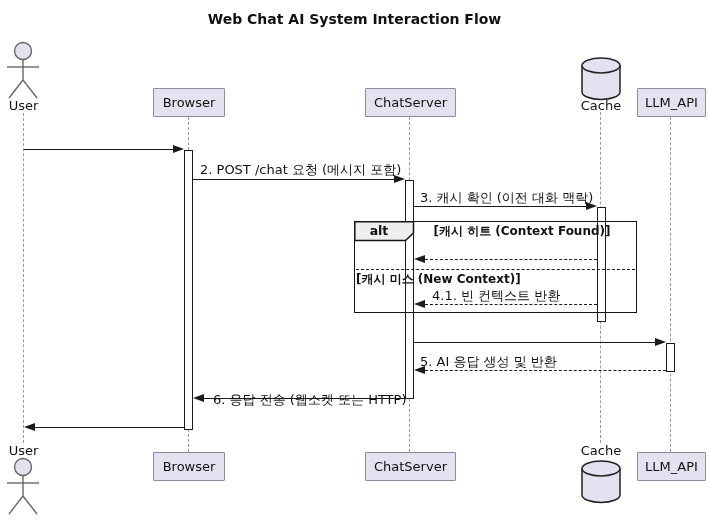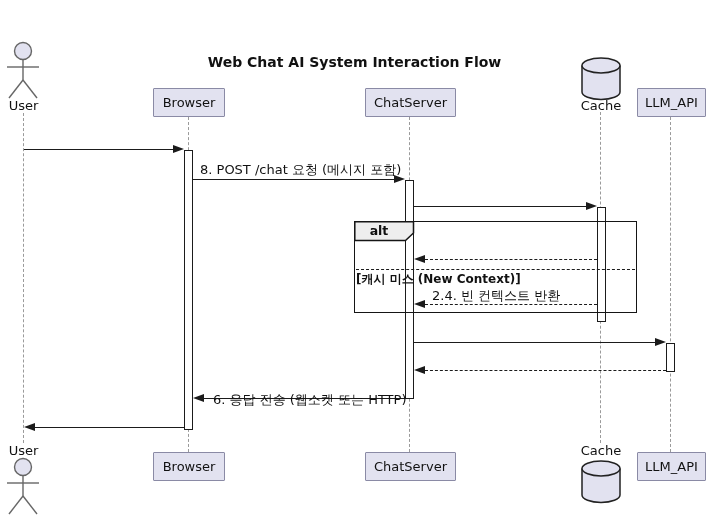--- a/index.html
+++ b/index.html
@@ -1,18 +1,18 @@
 <!DOCTYPE html>
 <html><head>
 <meta charset="utf-8">
 <style>
   html,body{margin:0;padding:0;background:#fff;}
   .canvas{position:relative;width:709px;height:526px;background:#ffffff;overflow:hidden;
           font-family:"DejaVu Sans","Liberation Sans",sans-serif;color:#111;}
-  .title{position:absolute;left:0;right:0;top:11px;text-align:center;font-weight:bold;font-size:14px;margin-top:43px;}
+  .title{position:absolute;left:0;right:0;top:11px;text-align:center;font-weight:bold;font-size:14px;}
   .pbox{position:absolute;background:#E2E2F0;border:1px solid #8a8aa5;border-radius:1px;
         display:flex;align-items:center;justify-content:center;font-size:13px;z-index:4;box-sizing:border-box;}
   .plabel{position:absolute;font-size:13px;text-align:center;white-space:nowrap;z-index:4;}
   .lifeline{position:absolute;width:0;border-left:1px dashed #9a9a9a;z-index:1;}
   .bar{position:absolute;width:9px;background:#ffffff;border:1px solid #1b1b1b;z-index:2;box-sizing:border-box;}
   .frame{position:absolute;border:1.5px solid #151515;z-index:3;box-sizing:border-box;}
   .frame-pent{position:absolute;z-index:3;}
   .frame-op{position:absolute;font-weight:bold;font-size:12.5px;text-align:center;z-index:5;}
   .cond{position:absolute;font-weight:bold;font-size:12px;white-space:nowrap;z-index:5;}
   .divider{position:absolute;height:0;border-top:1px dashed #1b1b1b;z-index:3;}
@@ -65,46 +65,49 @@
   </div>
 
   <div class="bar" style="left:184px;top:150px;height:280px"></div>
   <div class="bar" style="left:405px;top:180px;height:219px"></div>
   <div class="bar" style="left:597px;top:207px;height:115px"></div>
   <div class="bar" style="left:666px;top:343px;height:29px"></div>
 
   <div class="mline" style="left:24px;top:149px;width:149px"></div>
   <div class="arrow-r" style="left:173px;top:145px"></div>
 
-  <div class="mlabel" style="left:200px;top:161px">8. POST /chat 요청 (메시지 포함)</div>
+  <div class="mlabel" style="left:200px;top:161px">2. POST /chat 요청 (메시지 포함)</div>
   <div class="mline" style="left:193px;top:179px;width:201px"></div>
   <div class="arrow-r" style="left:394px;top:175px"></div>
 
+  <div class="mlabel" style="left:420px;top:189px">3. 캐시 확인 (이전 대화 맥락)</div>
   <div class="mline" style="left:414px;top:206px;width:172px"></div>
   <div class="arrow-r" style="left:586px;top:202px"></div>
 
   <div class="frame" style="left:354px;top:221px;width:283px;height:92px"></div>
   <svg class="frame-pent" style="left:354px;top:221px" width="61" height="21">
     <polygon points="0.8,0.8 59.5,0.8 59.5,12 51.5,19.5 0.8,19.5" fill="#eeeeee" stroke="#151515" stroke-width="1.5"></polygon>
   </svg>
   <div class="frame-op" style="left:354px;top:223px;width:50px">alt</div>
+  <div class="cond" style="left:413px;top:223px;width:218px;text-align:center">[캐시 히트 (Context Found)]</div>
 
   <div class="mline dashed" style="left:425px;top:259px;width:172px"></div>
   <div class="arrow-l" style="left:414px;top:255px"></div>
 
   <div class="divider" style="left:356px;top:269px;width:279px"></div>
   <div class="cond" style="left:356px;top:271px">[캐시 미스 (New Context)]</div>
 
-  <div class="mlabel" style="left:432px;top:287px">2.4. 빈 컨텍스트 반환</div>
+  <div class="mlabel" style="left:432px;top:287px">4.1. 빈 컨텍스트 반환</div>
   <div class="mline dashed" style="left:425px;top:304px;width:172px"></div>
   <div class="arrow-l" style="left:414px;top:300px"></div>
 
   <div class="mline" style="left:414px;top:342px;width:241px"></div>
   <div class="arrow-r" style="left:655px;top:338px"></div>
 
+  <div class="mlabel" style="left:420px;top:353px">5. AI 응답 생성 및 반환</div>
   <div class="mline dashed" style="left:425px;top:370px;width:241px"></div>
   <div class="arrow-l" style="left:414px;top:366px"></div>
 
   <div class="mlabel" style="left:213px;top:391px">6. 응답 전송 (웹소켓 또는 HTTP)</div>
   <div class="mline" style="left:204px;top:398px;width:201px"></div>
   <div class="arrow-l" style="left:193px;top:394px"></div>
 
   <div class="mline" style="left:35px;top:427px;width:149px"></div>
   <div class="arrow-l" style="left:24px;top:423px"></div>
 

